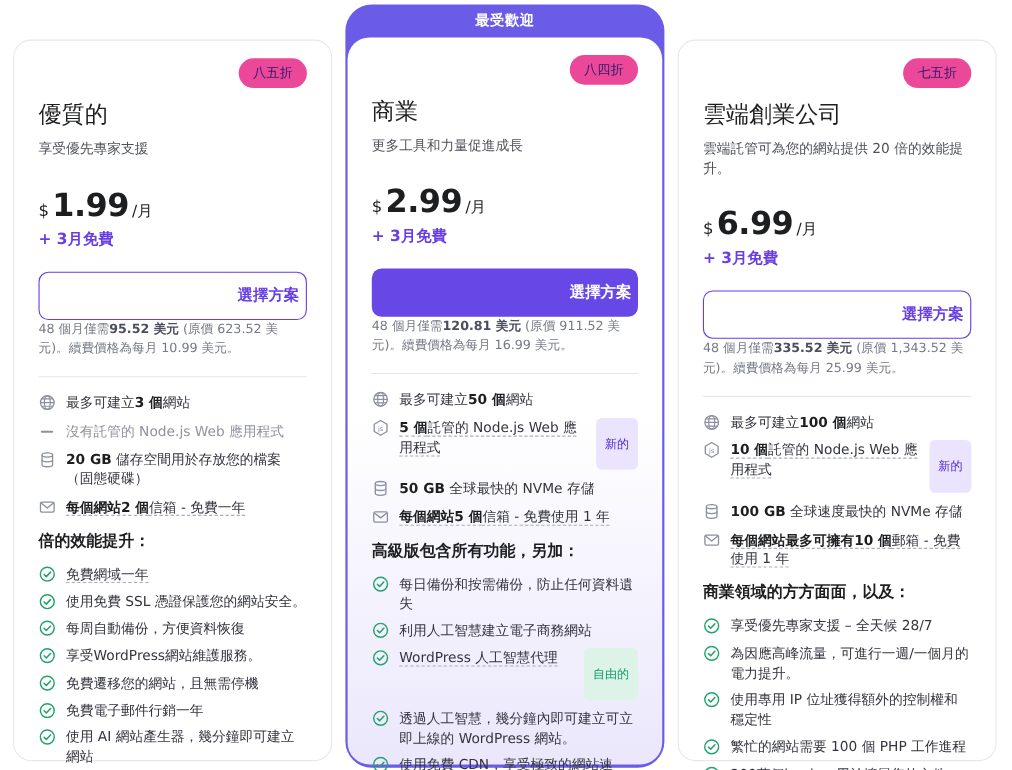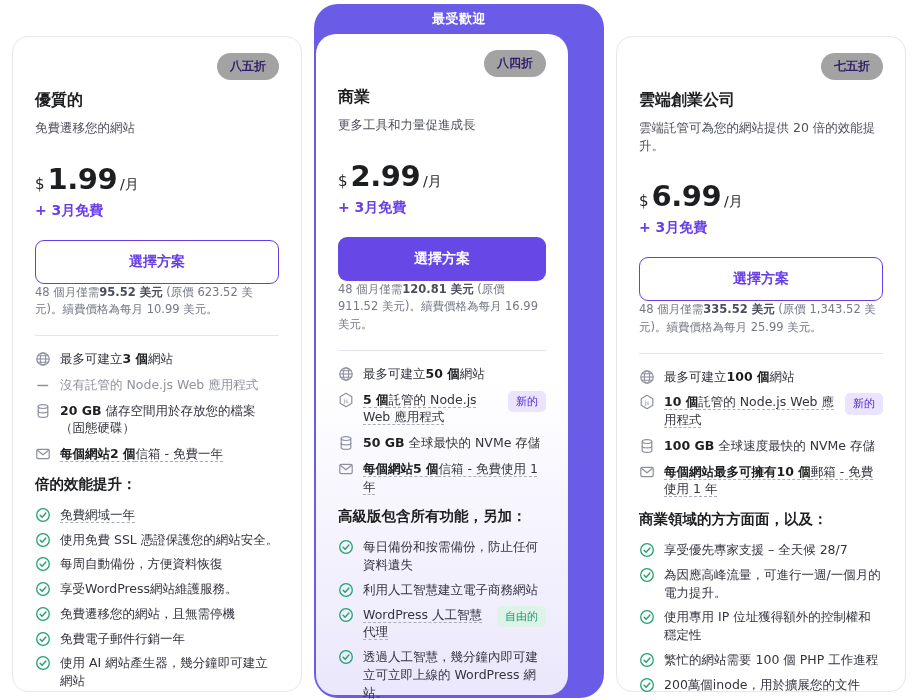--- a/index.html
+++ b/index.html
@@ -15,71 +15,72 @@
   .side-card{margin-top:32px;height:656px;}
   .popular-wrap{
     background:#6b5ce7;border-radius:24px;width:290px;box-sizing:border-box;
     padding:0 2px 3px;height:694px;
   }
   .banner{
     height:30px;display:flex;align-items:center;justify-content:center;
     color:#fff;font-size:13px;font-weight:bold;letter-spacing:.5px;
   }
   .popular-wrap .card{
-    width:252px;border:none;border-radius:20px;height:661px;
+    width:286px;border:none;border-radius:20px;height:661px;
     background:linear-gradient(180deg,#ffffff 52%,#ebe7fc 100%);
   }
   .pill-row{display:flex;justify-content:flex-end;}
   .pill{
-    background:#a3a3a3;color:#2f1c6a;font-size:12px;font-weight:700;
+    background:#ec4899;color:#2f1c6a;font-size:12px;font-weight:400;
     padding:5px 13px;border-radius:999px;
   }
-  .title{font-size:16px;font-weight:bold;margin-top:10px;}
+  .title{font-size:21px;font-weight:normal;margin-top:10px;}
   .subtitle{font-size:12.5px;color:#4f515c;margin-top:8px;line-height:1.4;}
   .price{display:flex;align-items:baseline;gap:3px;margin-top:28px;}
   .currency{font-size:15px;font-weight:500;}
   .amount{font-size:29px;font-weight:bold;letter-spacing:-0.5px;line-height:1;}
   .period{font-size:14px;font-weight:500;}
   .promo{color:#673de6;font-weight:bold;font-size:14px;margin-top:8px;}
   .cta{
     margin-top:20px;width:100%;height:44px;border-radius:9px;
     font-size:14px;font-weight:bold;cursor:pointer;
     font-family:"DejaVu Sans","Liberation Sans",sans-serif;
+    text-align:right;
   }
   .cta.outline{background:#fff;border:1.5px solid #673de6;color:#673de6;}
   .cta.filled{background:#6747e6;border:none;color:#fff;}
   .note{font-size:11.5px;color:#767986;margin-top:0;line-height:1.55;}
   .note b{color:#4b4e5c;font-weight:bold;}
   .divider{border:none;border-top:1px solid #e4e6eb;margin:16px 0 14px;}
   .frow{display:flex;gap:9px;font-size:12.5px;line-height:1.42;margin-bottom:8px;align-items:flex-start;color:#33343e;}
   .crow{display:flex;gap:9px;font-size:12.5px;line-height:1.42;margin-bottom:7px;align-items:flex-start;color:#33343e;}
   .ficon{flex:0 0 16px;width:16px;height:16px;margin-top:1px;}
   .ficon svg{display:block;}
   .ftext b{font-weight:bold;color:#1d1e20;}
   .muted{color:#8f92a0;}
   .dashed{
     text-decoration-line:underline;text-decoration-style:dashed;
     text-decoration-color:#a9aebb;text-decoration-thickness:1px;text-underline-offset:3px;
   }
-  .fbadge{font-size:11px;padding:3px 8px;border-radius:5px;white-space:nowrap;margin-left:auto;font-weight:500;}
+  .fbadge{font-size:11px;padding:16px 8px;border-radius:5px;white-space:nowrap;margin-left:auto;font-weight:500;}
   .badge-new{background:#ebe4ff;color:#5025d1;}
   .badge-free{background:#def3e8;color:#129c6d;}
   .sheader{font-size:14.5px;font-weight:bold;margin:12px 0 12px;color:#1d1e20;}
 </style>
 </head>
 <body>
 
 <div class="pricing">
 
   <div class="card side-card">
     <div class="pill-row">
       <span class="pill">八五折</span>
     </div>
     <div class="title">優質的</div>
-    <div class="subtitle">免費遷移您的網站</div>
+    <div class="subtitle">享受優先專家支援</div>
     <div class="price">
       <span class="currency">$</span>
       <span class="amount">1.99</span>
       <span class="period">/月</span>
     </div>
     <div class="promo">+ 3月免費</div>
     <button class="cta outline">選擇方案</button>
     <div class="note"><span>48 個月僅需</span><b>95.52 美元</b><span> (原價 623.52 美元)。續費價格為每月 10.99 美元。</span></div>
     <hr class="divider">
     <div>

